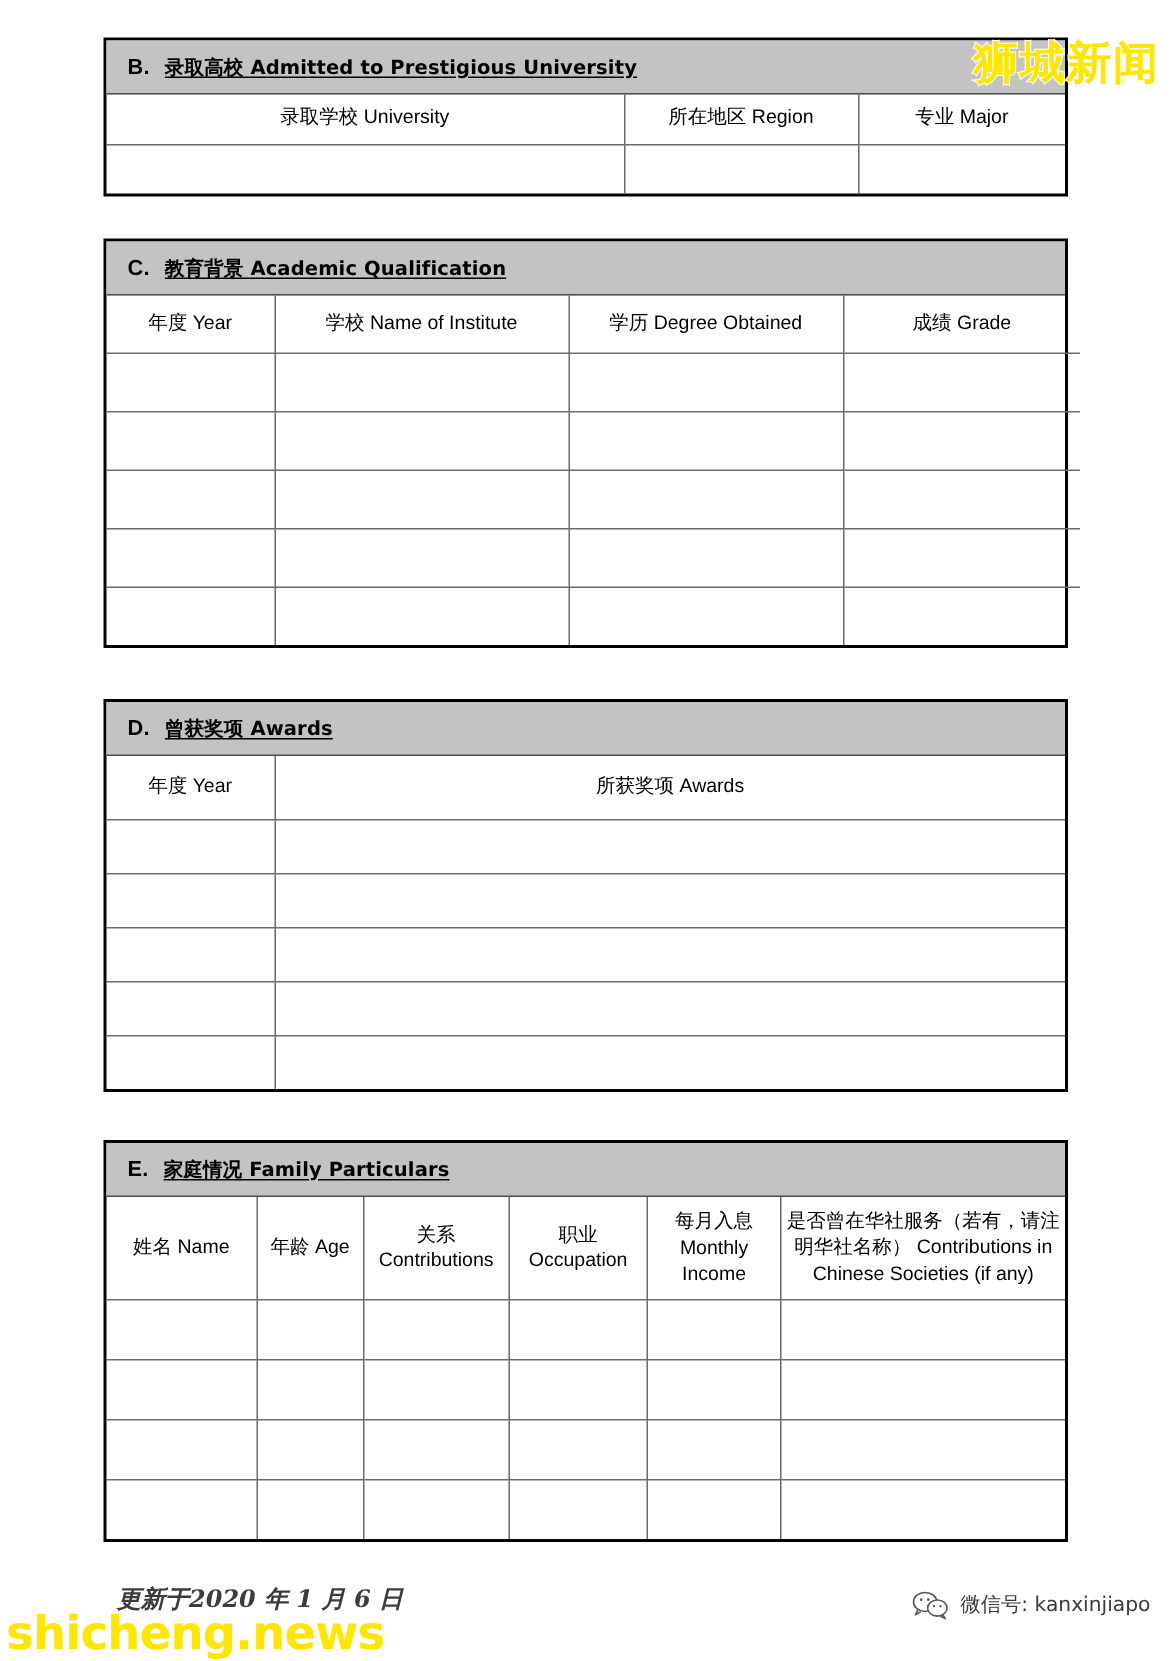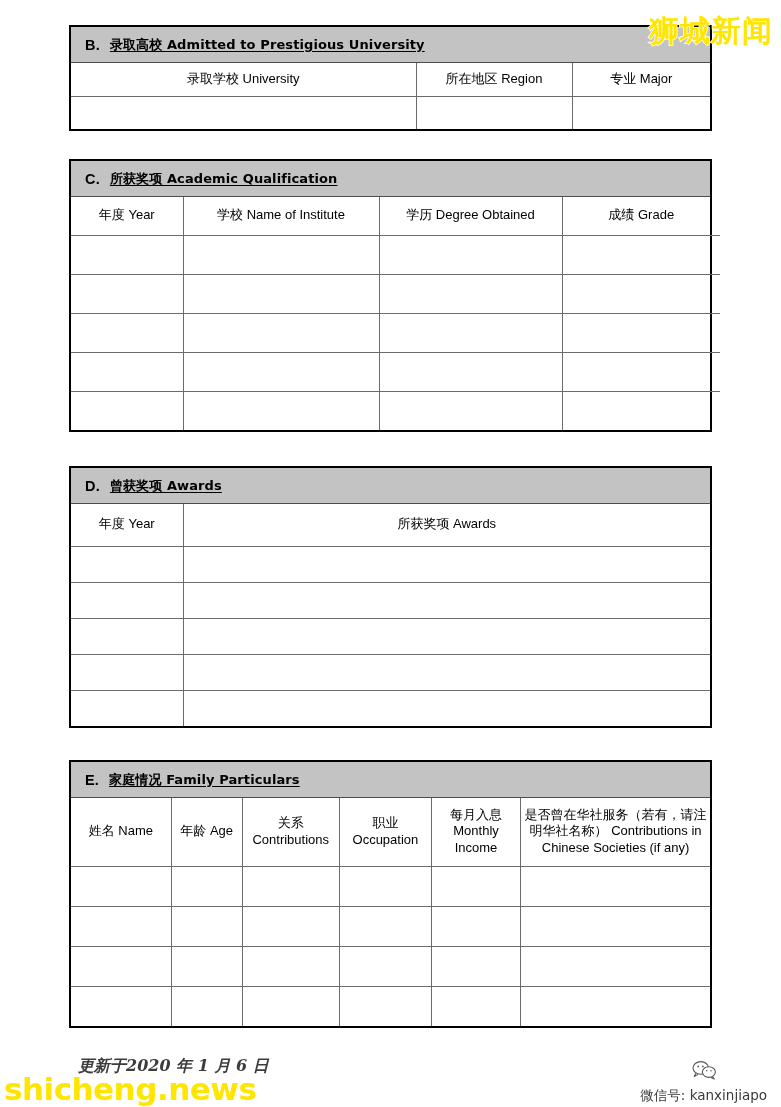--- a/index.html
+++ b/index.html
@@ -91,21 +91,21 @@
 
   
   .wm {
     position: absolute;
     font-weight: bold;
     white-space: nowrap;
     pointer-events: none;
   }
   #wm-top-right {
     right: 8px;
-    top: 11px;
+    top: 22px;
     font-size: 30px;
     color: #ffe600;
     font-family: Liberation Serif, serif;
     -webkit-text-stroke: 1.5px #ffffff;
     paint-order: stroke fill;
     letter-spacing: 1px;
   }
   #wm-bottom-left {
     left: 4px;
     top: 1071px;
@@ -133,21 +133,20 @@
     position: absolute;
     right: 14px;
     top: 1060px;
     display: flex;
     align-items: center;
     gap: 7px;
     color: #3a3a3a;
     font-size: 13.5px;
     font-family: "DejaVu Sans", sans-serif;
     white-space: nowrap;
-    flex-direction: column;
   }
   #footer-wechat .wechat-glyph {
     width: 26px;
     height: 20px;
     display: block;
   }
 </style>
 </head>
 <body>
 
@@ -179,21 +178,21 @@
         <td class="empty"></td>
         <td class="empty"></td>
       </tr>
     </tbody>
       </table>
   </div>
 
   <div class="section" id="section-c">
     <div class="section-header">
       <span class="section-letter">C.</span>
-      <span class="section-title cn">所获奖项 Academic Qualification</span>
+      <span class="section-title cn">教育背景 Academic Qualification</span>
     </div>
     <table class="grid">
       <tbody>
           <tr class="head">
         <td style="width:112px;height:38px">
           <span class="cn">年度</span>
           <span>Year</span>
         </td>
         <td style="width:196px">
           <span class="cn">学校</span>

